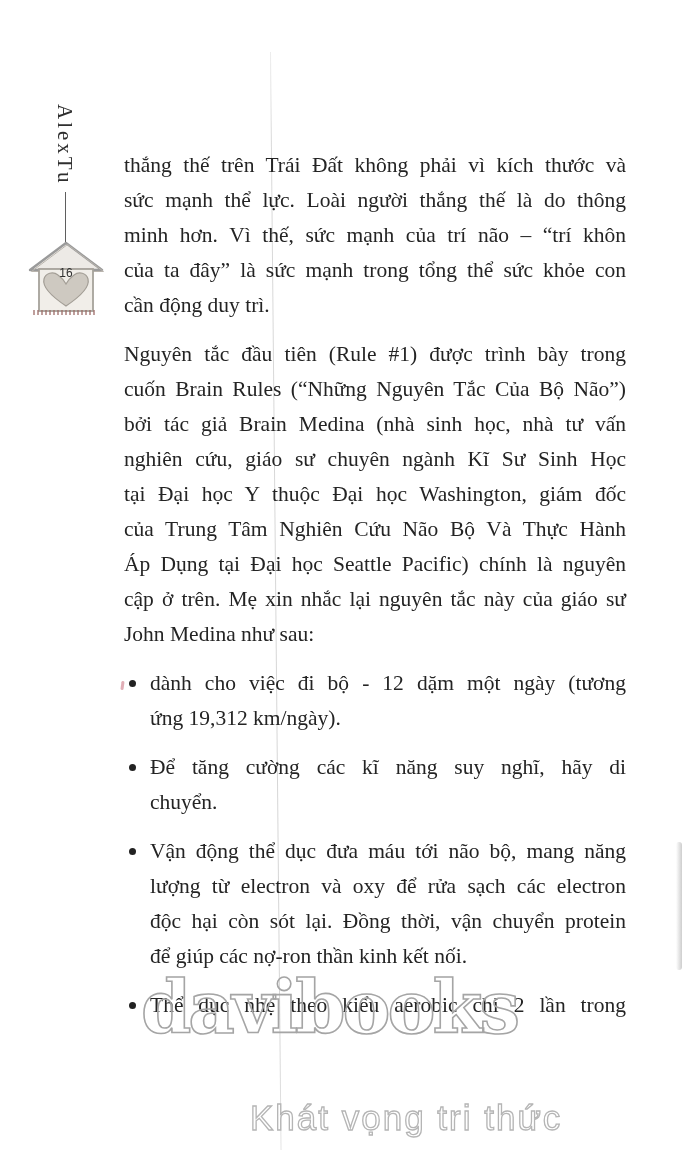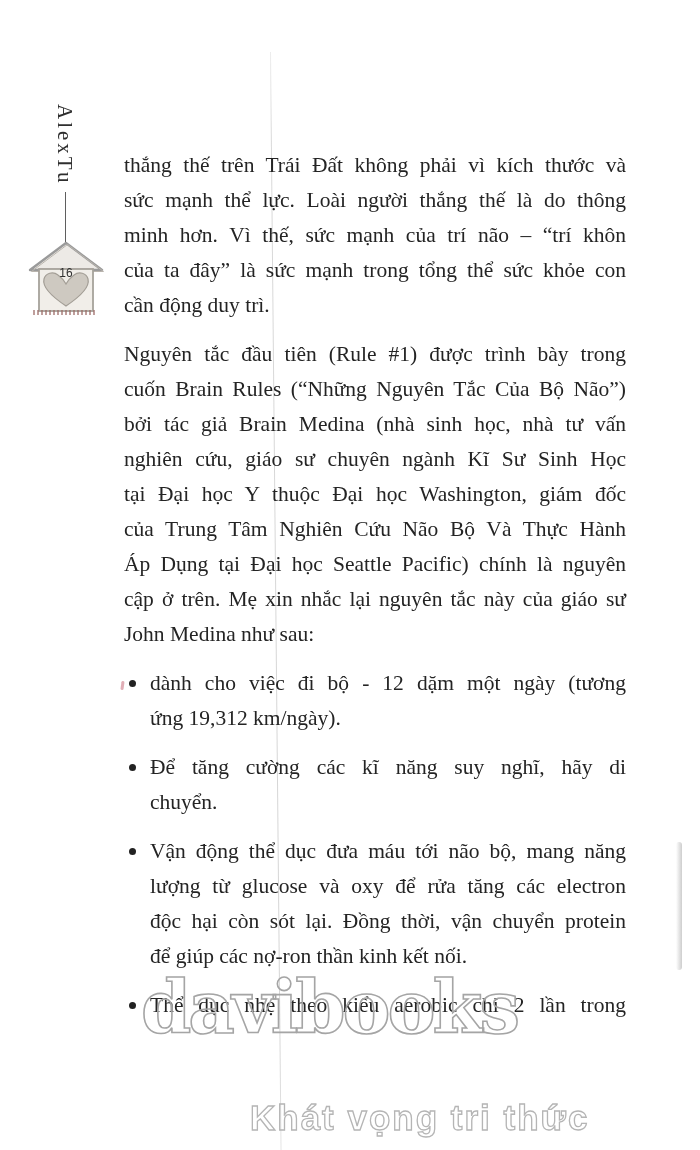--- a/index.html
+++ b/index.html
@@ -60,21 +60,21 @@
     background:#222;
   }
   
   .wm-brand{
     position:absolute;left:141px;top:972px;z-index:5;
     font-family:"DejaVu Serif",serif;font-weight:bold;font-size:72px;line-height:1;
     letter-spacing:-3px;color:transparent;-webkit-text-stroke:1.6px #a5a5a5;
   }
   .wm-tagline{
     position:absolute;left:250px;top:1100px;z-index:5;
-    font-family:"Liberation Sans",sans-serif;font-weight:bold;font-size:35px;line-height:1;
+    font-family:"Liberation Sans",sans-serif;font-weight:normal;font-size:35px;line-height:1;
     letter-spacing:2px;color:transparent;-webkit-text-stroke:1.3px #b5b5b5;
   }
 </style>
 </head>
 <body>
 
 <div class="page">
 
   <div class="author-vertical">AlexTu</div>
   <div class="connector-line"></div>
@@ -125,21 +125,21 @@
         <span class="bullet-dot"></span>
         <div>
             <div class="tline"><span>Để tăng cường các kĩ năng suy nghĩ, hãy di</span></div>
             <div class="tline noj"><span>chuyển.</span></div>
           </div>
       </li>
       <li>
         <span class="bullet-dot"></span>
         <div>
             <div class="tline"><span>Vận động thể dục đưa máu tới não bộ, mang năng</span></div>
-            <div class="tline"><span>lượng từ glucose và oxy để rửa tăng các electron</span></div>
+            <div class="tline"><span>lượng từ electron và oxy để rửa sạch các electron</span></div>
             <div class="tline"><span>độc hại còn sót lại. Đồng thời, vận chuyển protein</span></div>
             <div class="tline noj"><span>để giúp các nợ-ron thần kinh kết nối.</span></div>
           </div>
       </li>
       <li>
         <span class="bullet-dot"></span>
         <div>
             <div class="tline"><span>Thể dục nhẹ theo kiểu aerobic chỉ 2 lần trong</span></div>
           </div>
       </li>

